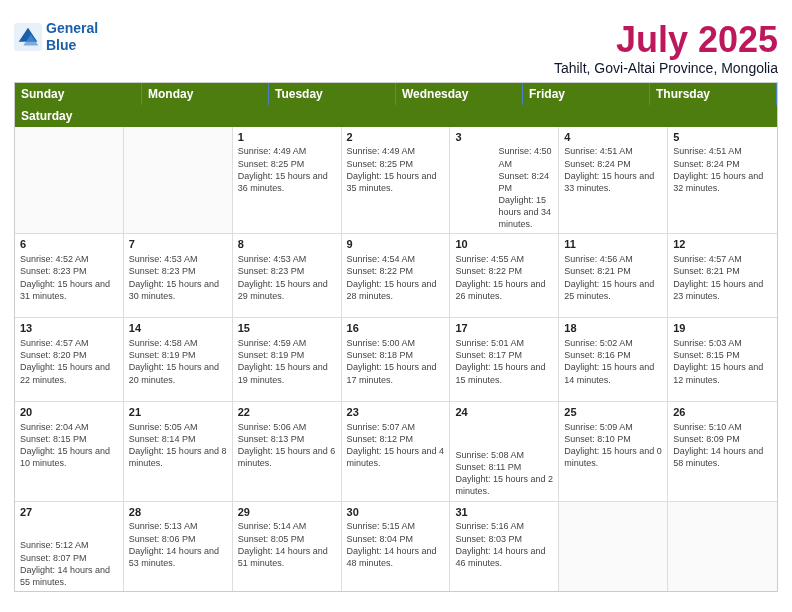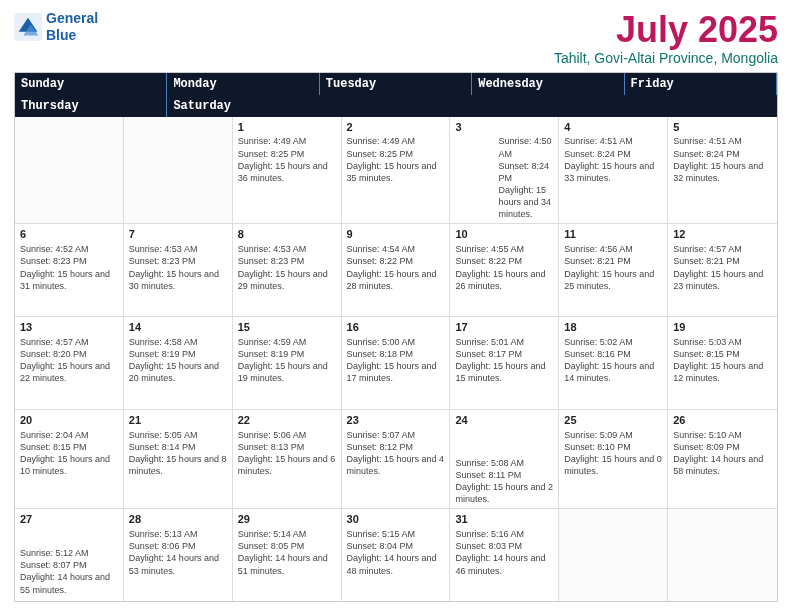--- a/index.html
+++ b/index.html
@@ -6,21 +6,21 @@
     body {
       width: 792px;
       height: 612px;
       font-family: Arial, sans-serif;
       background: #fff;
       overflow: hidden;
     }
     .page {
       width: 792px;
       height: 612px;
-      padding: 10px 14px;
+      padding: 20px 14px;
       display: flex;
       flex-direction: column;
     }
     .header {
       display: flex;
       justify-content: space-between;
       align-items: flex-start;
       margin-bottom: 6px;
     }
     .logo {
@@ -43,33 +43,32 @@
       text-align: right;
     }
     .main-title {
       font-size: 36px;
       font-weight: bold;
       color: #be185d;
       line-height: 1.1;
     }
     .subtitle {
       font-size: 14px;
-      color: #0f766e;
+      color: #0f172a;
     }
     .calendar {
       flex: 1;
       display: flex;
       flex-direction: column;
       border: 1px solid #ccc;
     }
     .cal-header {
       display: grid;
-      grid-template-columns: repeat(5, 1fr);
-      background: #0f172a;
-      font-family: Liberation Mono, monospace;
+      grid-template-columns: repeat(6, 1fr);
+      background: #4d7c0f;
     }
     .cal-header-cell {
       color: #fff;
       font-size: 12px;
       font-weight: bold;
       padding: 4px 6px;
       border-right: 1px solid #4a7fc0;
     }
     .cal-header-cell:last-child { border-right: none; }
     .cal-body {

